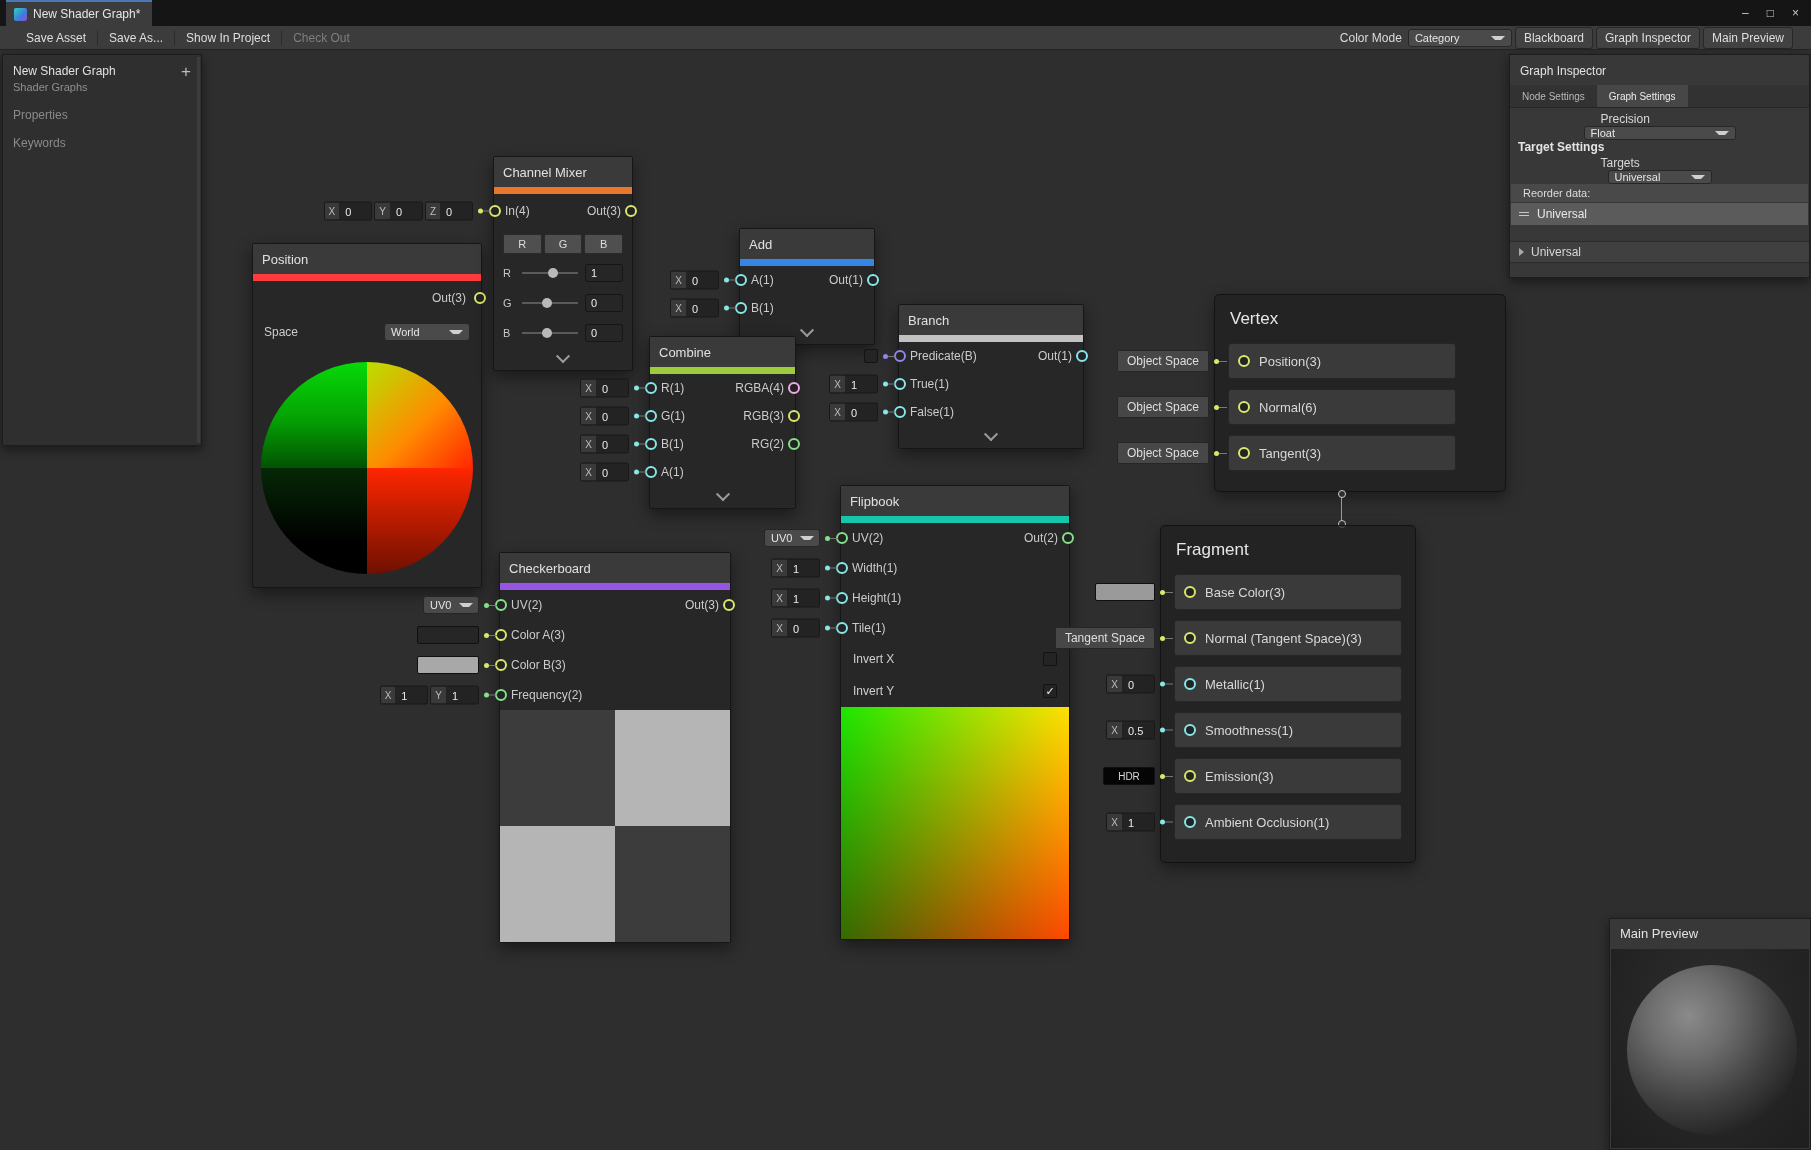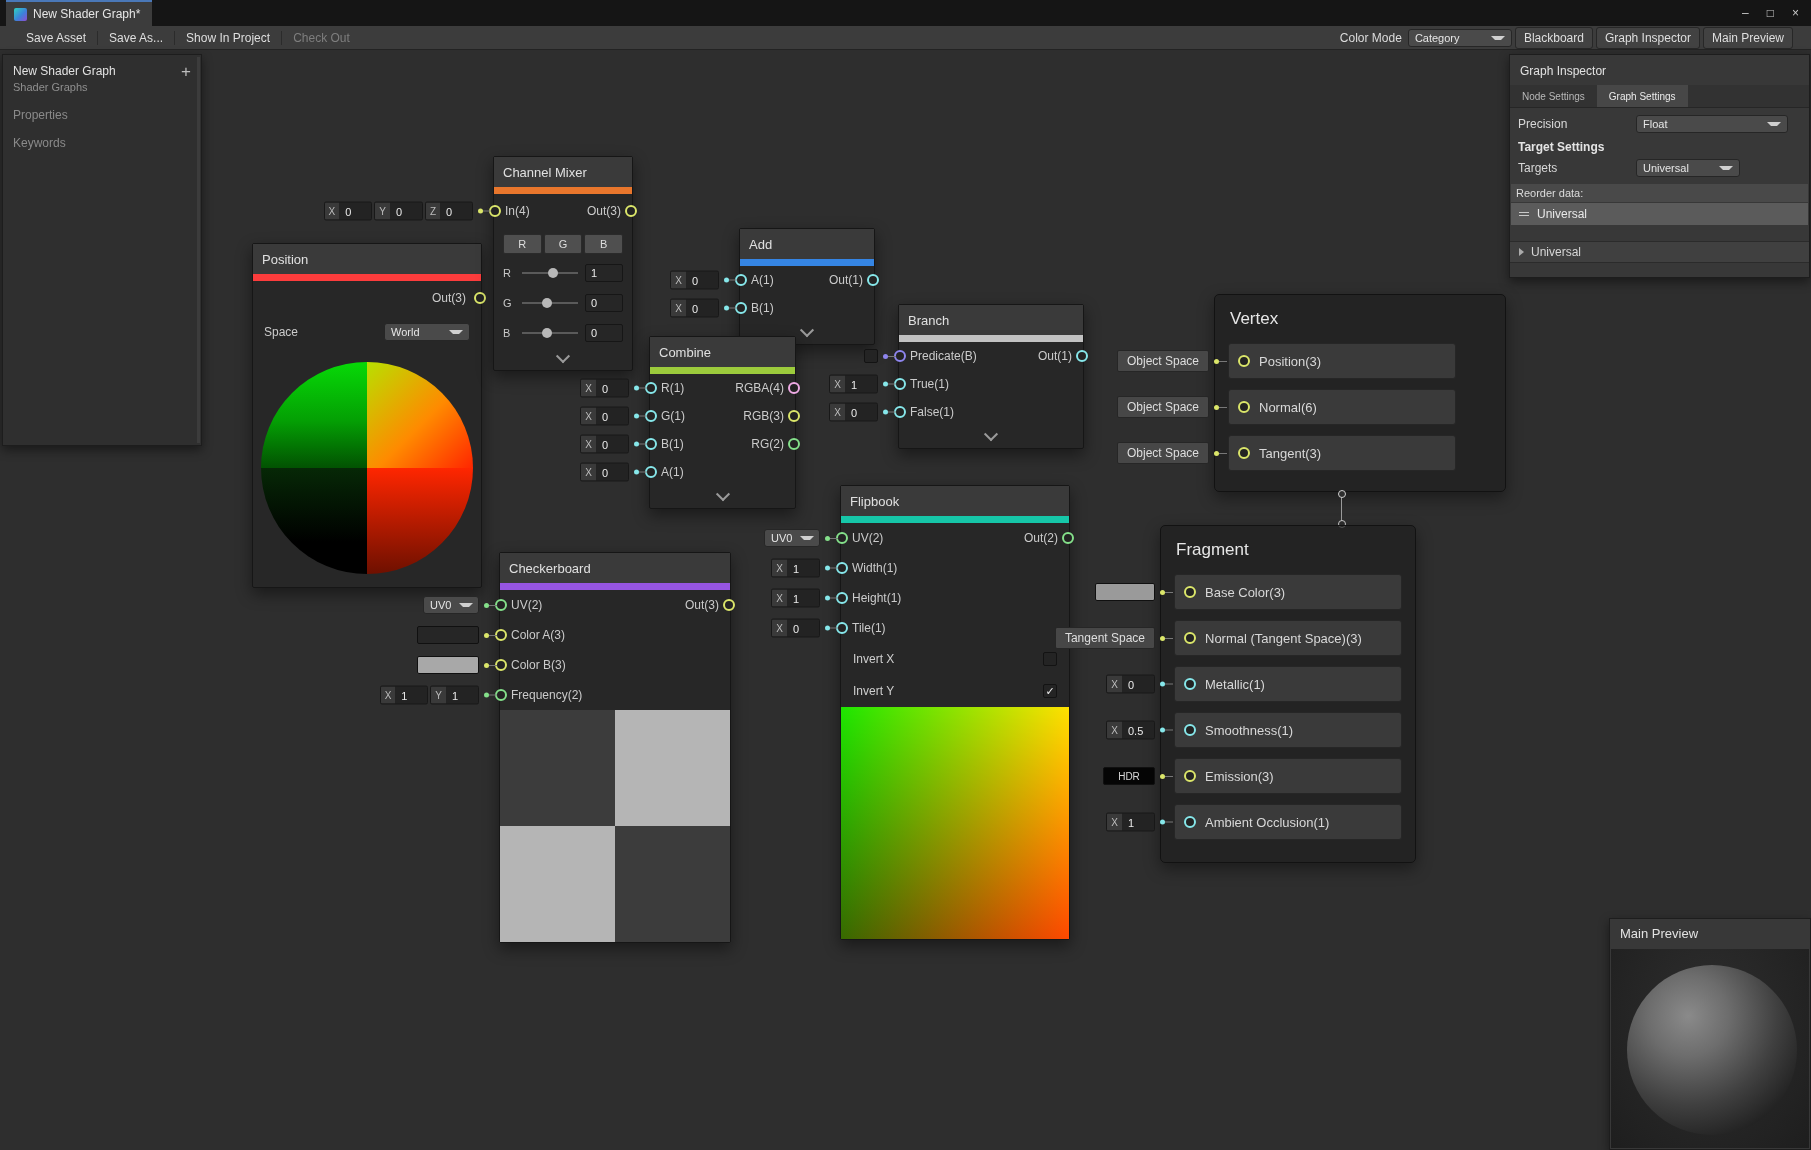--- a/index.html
+++ b/index.html
@@ -41,24 +41,24 @@
   #blackboard .sub{font-size:11px;color:#8f8f8f;padding:0 10px 8px 10px;margin-top:-4px;}
   #bb-add{position:absolute;right:10px;top:10px;font-size:17px;color:#bdbdbd;line-height:14px;}
   .bb-section{font-size:12px;color:#8a8a8a;padding:7px 10px;}
   #bb-scroll{position:absolute;right:1px;top:2px;width:3px;height:386px;background:#3c3c3c;}
 
   
   #inspector{left:1509px;top:54px;width:301px;height:224px;}
   .ptabs{display:flex;height:22px;background:#323232;border-bottom:1px solid #262626;font-size:10px;}
   .ptab{display:flex;align-items:center;padding:0 12px;color:#b8b8b8;}
   .ptab.active{background:#474747;color:#ececec;}
-  .irow2{display:flex;align-items:center;height:24px;padding:0 8px;font-size:12px;color:#d8d8d8;}
+  .irow2{display:flex;align-items:center;height:24px;padding:0 8px;font-size:12px;color:#d8d8d8;flex-direction:column;}
   .irow2 .lbl{width:118px;flex:none;}
   .isec{font-size:12px;font-weight:bold;color:#e4e4e4;padding:4px 8px 2px 8px;}
-  .reorder-head{background:#494949;height:18px;display:flex;align-items:center;font-size:11px;color:#dcdcdc;margin:4px 1px 0 1px;padding:0 5px;}
+  .reorder-head{background:#494949;height:18px;display:flex;align-items:center;font-size:11px;color:#dcdcdc;margin:4px 1px 0 1px;padding:0 12px;}
   .reorder-item{background:#5b5b5b;height:22px;display:flex;align-items:center;font-size:12px;color:#e8e8e8;margin:1px 1px 0 1px;padding:0 8px;gap:8px;}
   .rhandle{display:flex;flex-direction:column;gap:2px;width:10px;}
   .rhandle i{height:1px;background:#c9c9c9;display:block;}
   .foldout{margin-top:16px;height:20px;background:#404040;border-top:1px solid #2b2b2b;border-bottom:1px solid #2b2b2b;display:flex;align-items:center;font-size:12px;color:#d6d6d6;padding:0 4px;}
   .tri{width:0;height:0;border-top:4px solid transparent;border-bottom:4px solid transparent;border-left:5px solid #ababab;margin:0 7px 0 5px;}
 
   
   #mainpreview{left:1609px;top:918px;width:202px;height:232px;background:#383838;}
   #mp-body{position:absolute;left:1px;top:30px;right:1px;bottom:1px;background:radial-gradient(ellipse at 50% 35%,#2e2e2e,#1e1e1e);}
   #mp-sphere{position:absolute;left:16px;top:16px;width:170px;height:170px;border-radius:50%;

